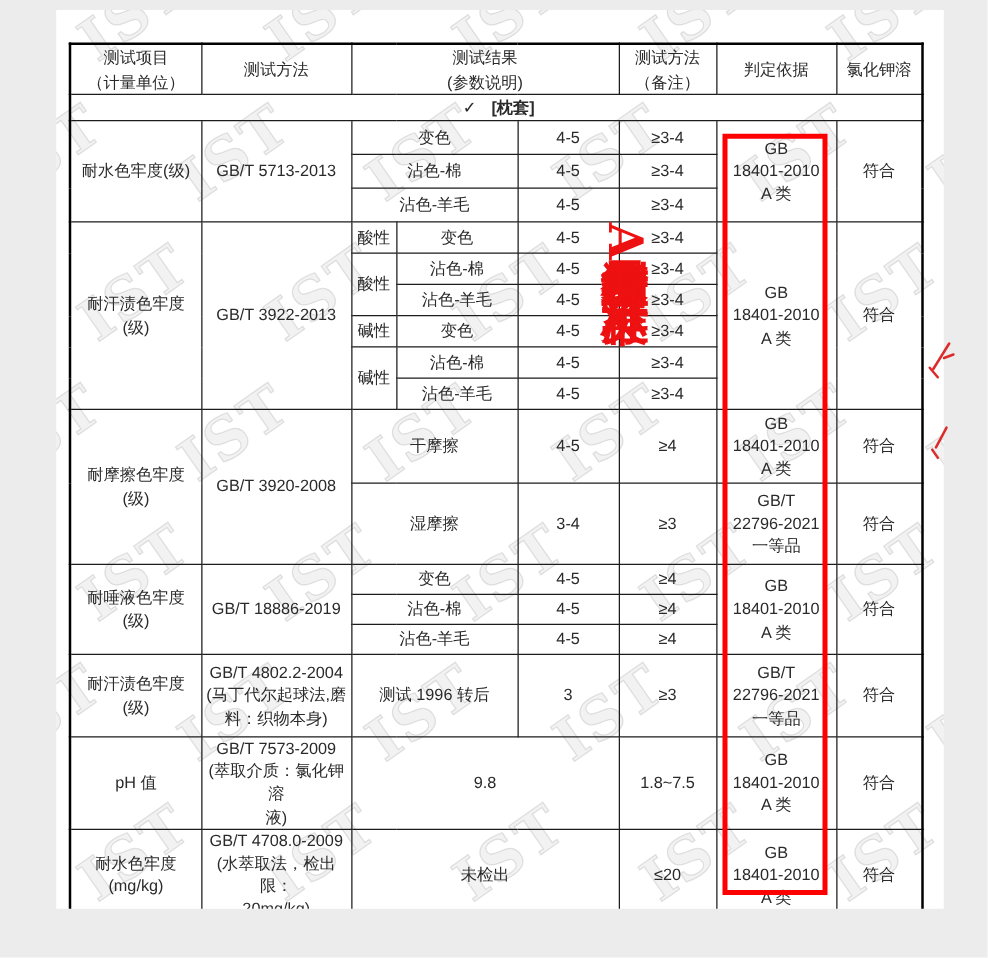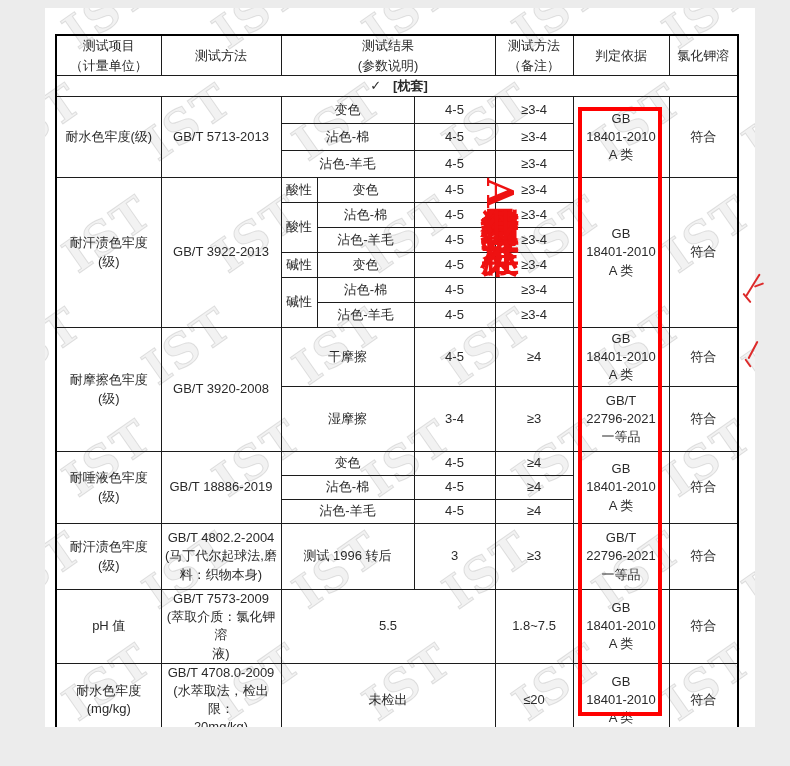--- a/index.html
+++ b/index.html
@@ -278,21 +278,21 @@
 22796-2021
 一等品</td>
         <td>符合</td>
       </tr>
 
       <tr class="h-ph">
         <td>pH 值</td>
         <td>GB/T 7573-2009
 (萃取介质：氯化钾溶
 液)</td>
-        <td colspan="3">5.5</td>
+        <td colspan="3">9.8</td>
         <td>1.8~7.5</td>
         <td>GB
 18401-2010
 A 类</td>
         <td>符合</td>
       </tr>
 
       <tr class="h-form">
         <td>耐水色牢度
 (mg/kg)</td>

